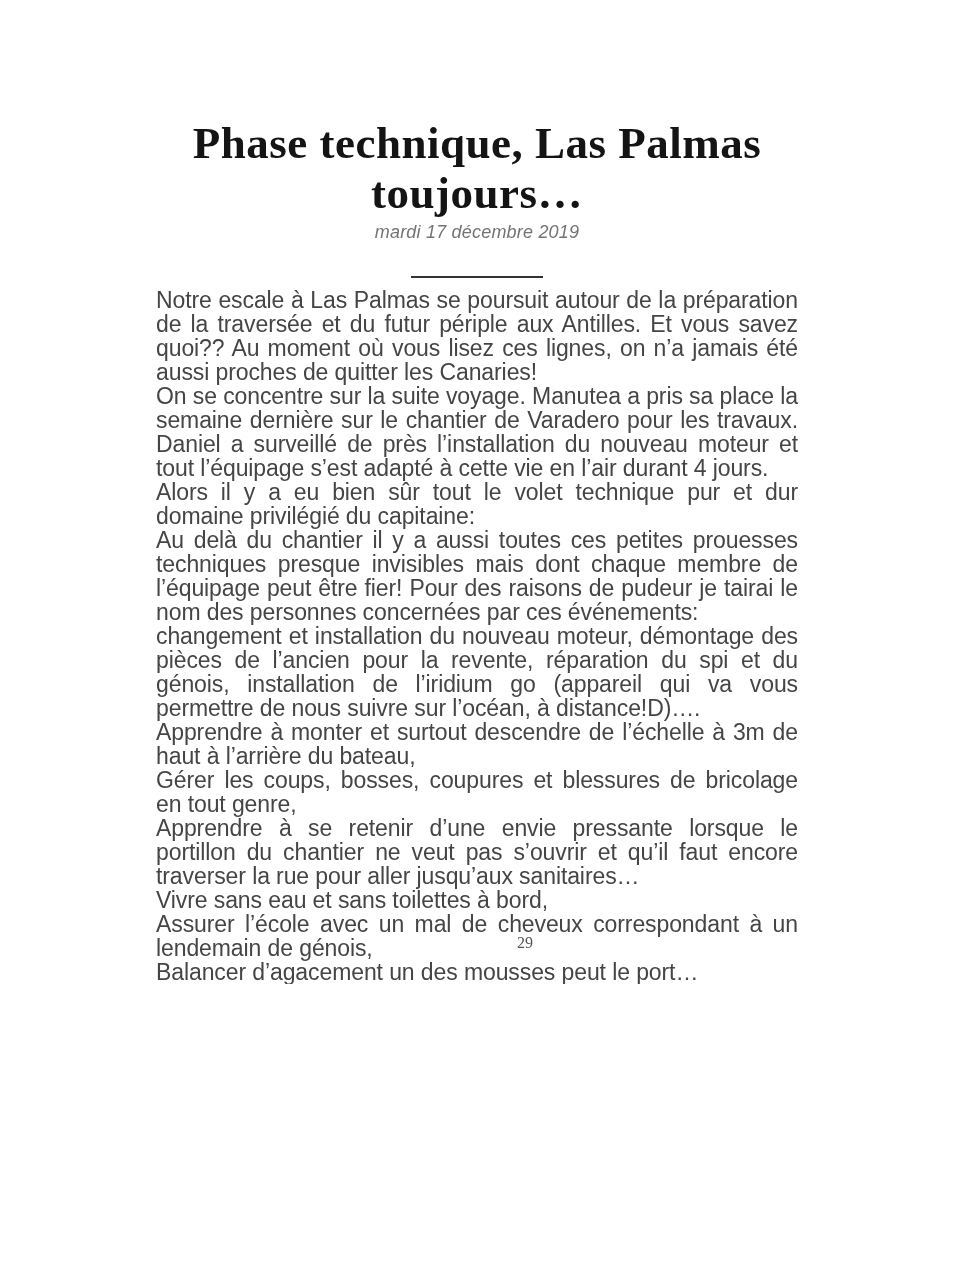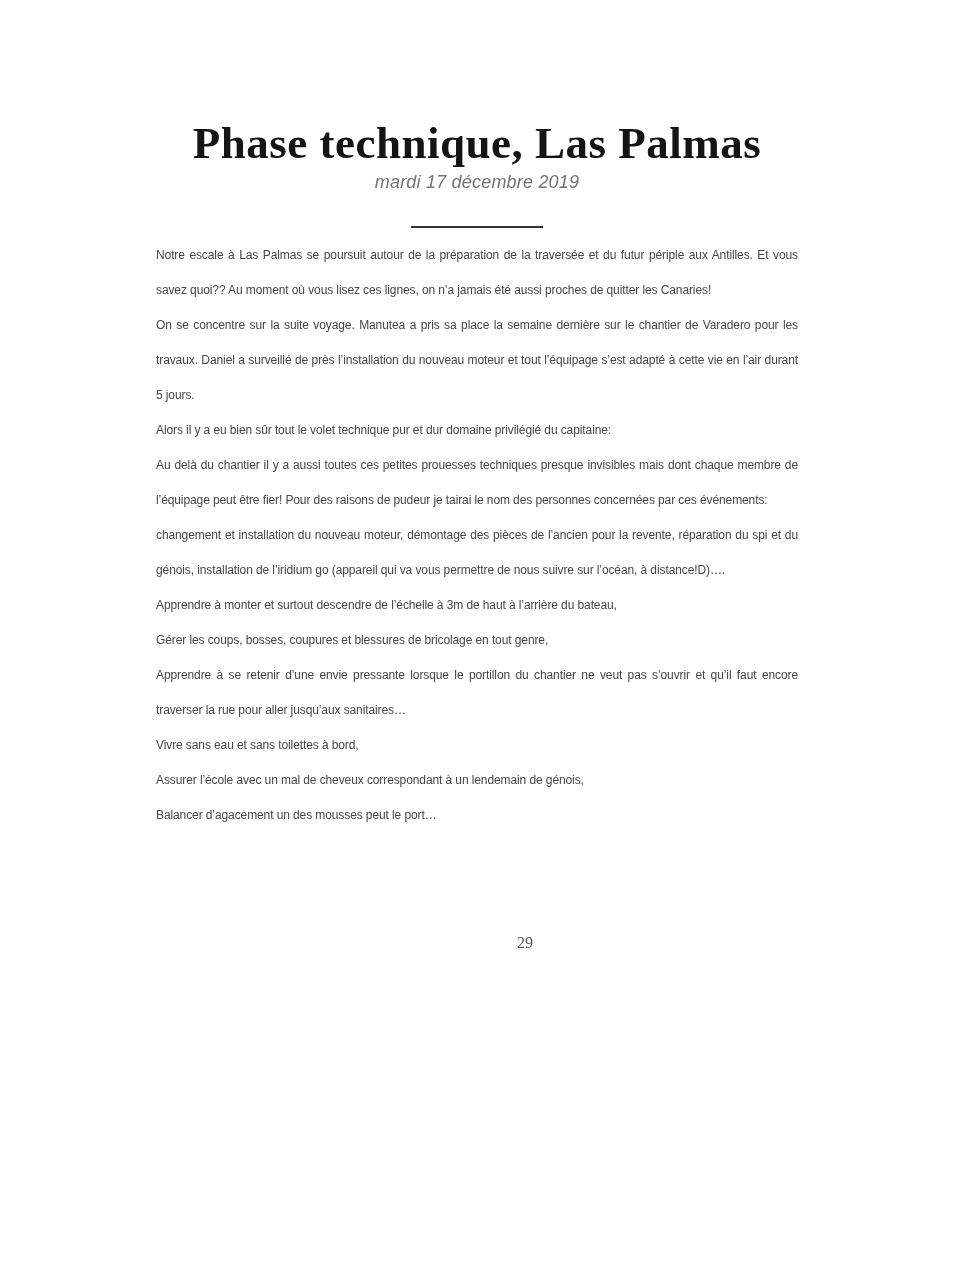--- a/index.html
+++ b/index.html
@@ -40,22 +40,22 @@
     letter-spacing: 0.2px;
   }
   .divider {
     display: block;
     width: 132px;
     margin: 34px auto 10px auto;
     border: 0;
     border-top: 2px solid #333333;
   }
   .body-text {
-    font-size: 12px;
-    line-height: 35px;
+    font-size: 23px;
+    line-height: 24px;
     text-align: justify;
     color: #454545;
     letter-spacing: -0.1px;
   }
   .body-text p {
     margin: 0;
     padding: 0;
   }
   .page-number {
     position: absolute;
@@ -69,26 +69,27 @@
     margin-left: 48px;
   }
 </style>
 </head>
 <body>
 
 <div class="page">
   <div class="content">
     <h1 class="title">
       <span>Phase technique, Las Palmas</span><br>
+      <span>toujours…</span>
     </h1>
     <div class="date">mardi 17 décembre 2019</div>
     <hr class="divider">
     <div class="body-text">
         <p>Notre escale à Las Palmas se poursuit autour de la préparation de la traversée et du futur périple aux Antilles. Et vous savez quoi?? Au moment où vous lisez ces lignes, on n’a jamais été aussi proches de quitter les Canaries!</p>
-        <p>On se concentre sur la suite voyage. Manutea a pris sa place la semaine dernière sur le chantier de Varadero pour les travaux. Daniel a surveillé de près l’installation du nouveau moteur et tout l’équipage s’est adapté à cette vie en l’air durant 5 jours.</p>
+        <p>On se concentre sur la suite voyage. Manutea a pris sa place la semaine dernière sur le chantier de Varadero pour les travaux. Daniel a surveillé de près l’installation du nouveau moteur et tout l’équipage s’est adapté à cette vie en l’air durant 4 jours.</p>
         <p>Alors il y a eu bien sûr tout le volet technique pur et dur domaine privilégié du capitaine:</p>
         <p>Au delà du chantier il y a aussi toutes ces petites prouesses techniques presque invisibles mais dont chaque membre de l’équipage peut être fier! Pour des raisons de pudeur je tairai le nom des personnes concernées par ces événements:</p>
         <p>changement et installation du nouveau moteur, démontage des pièces de l’ancien pour la revente, réparation du spi et du génois, installation de l’iridium go (appareil qui va vous permettre de nous suivre sur l’océan, à distance!D)….</p>
         <p>Apprendre à monter et surtout descendre de l’échelle à 3m de haut à l’arrière du bateau,</p>
         <p>Gérer les coups, bosses, coupures et blessures de bricolage en tout genre,</p>
         <p>Apprendre à se retenir d’une envie pressante lorsque le portillon du chantier ne veut pas s’ouvrir et qu’il faut encore traverser la rue pour aller jusqu’aux sanitaires…</p>
         <p>Vivre sans eau et sans toilettes à bord,</p>
         <p>Assurer l’école avec un mal de cheveux correspondant à un lendemain de génois,</p>
         <p>Balancer d’agacement un des mousses peut le port…</p>
       </div>

